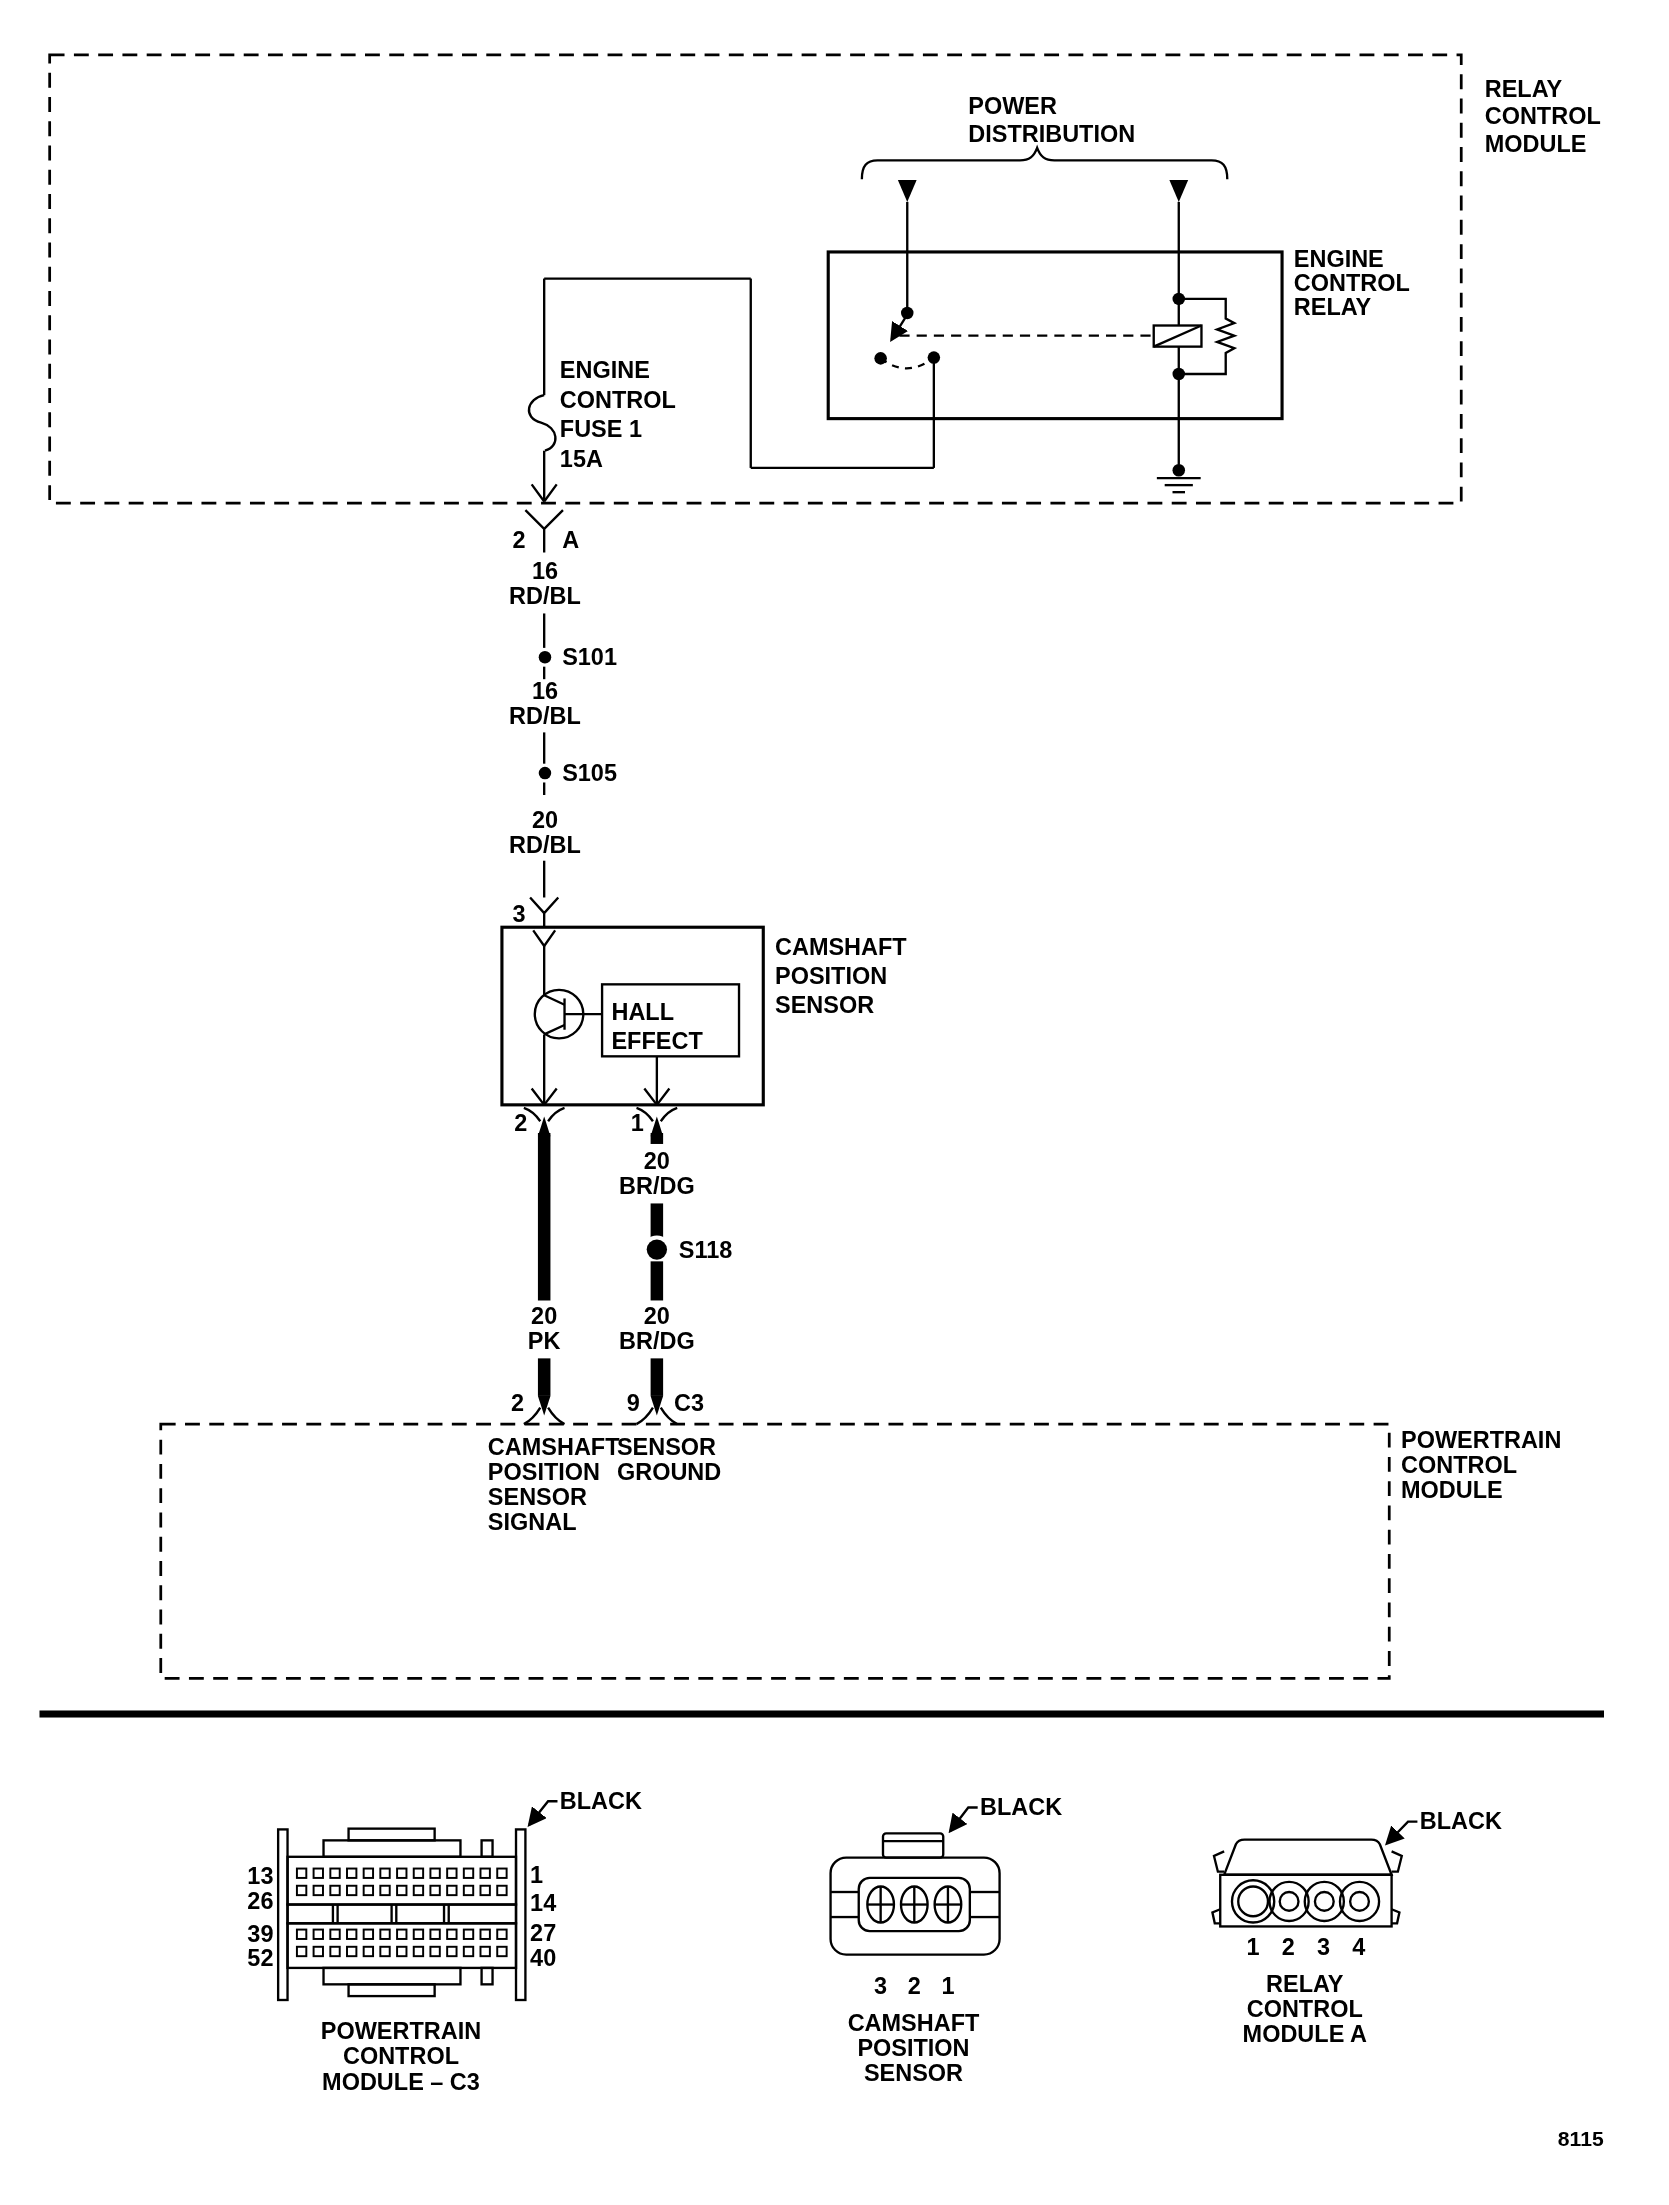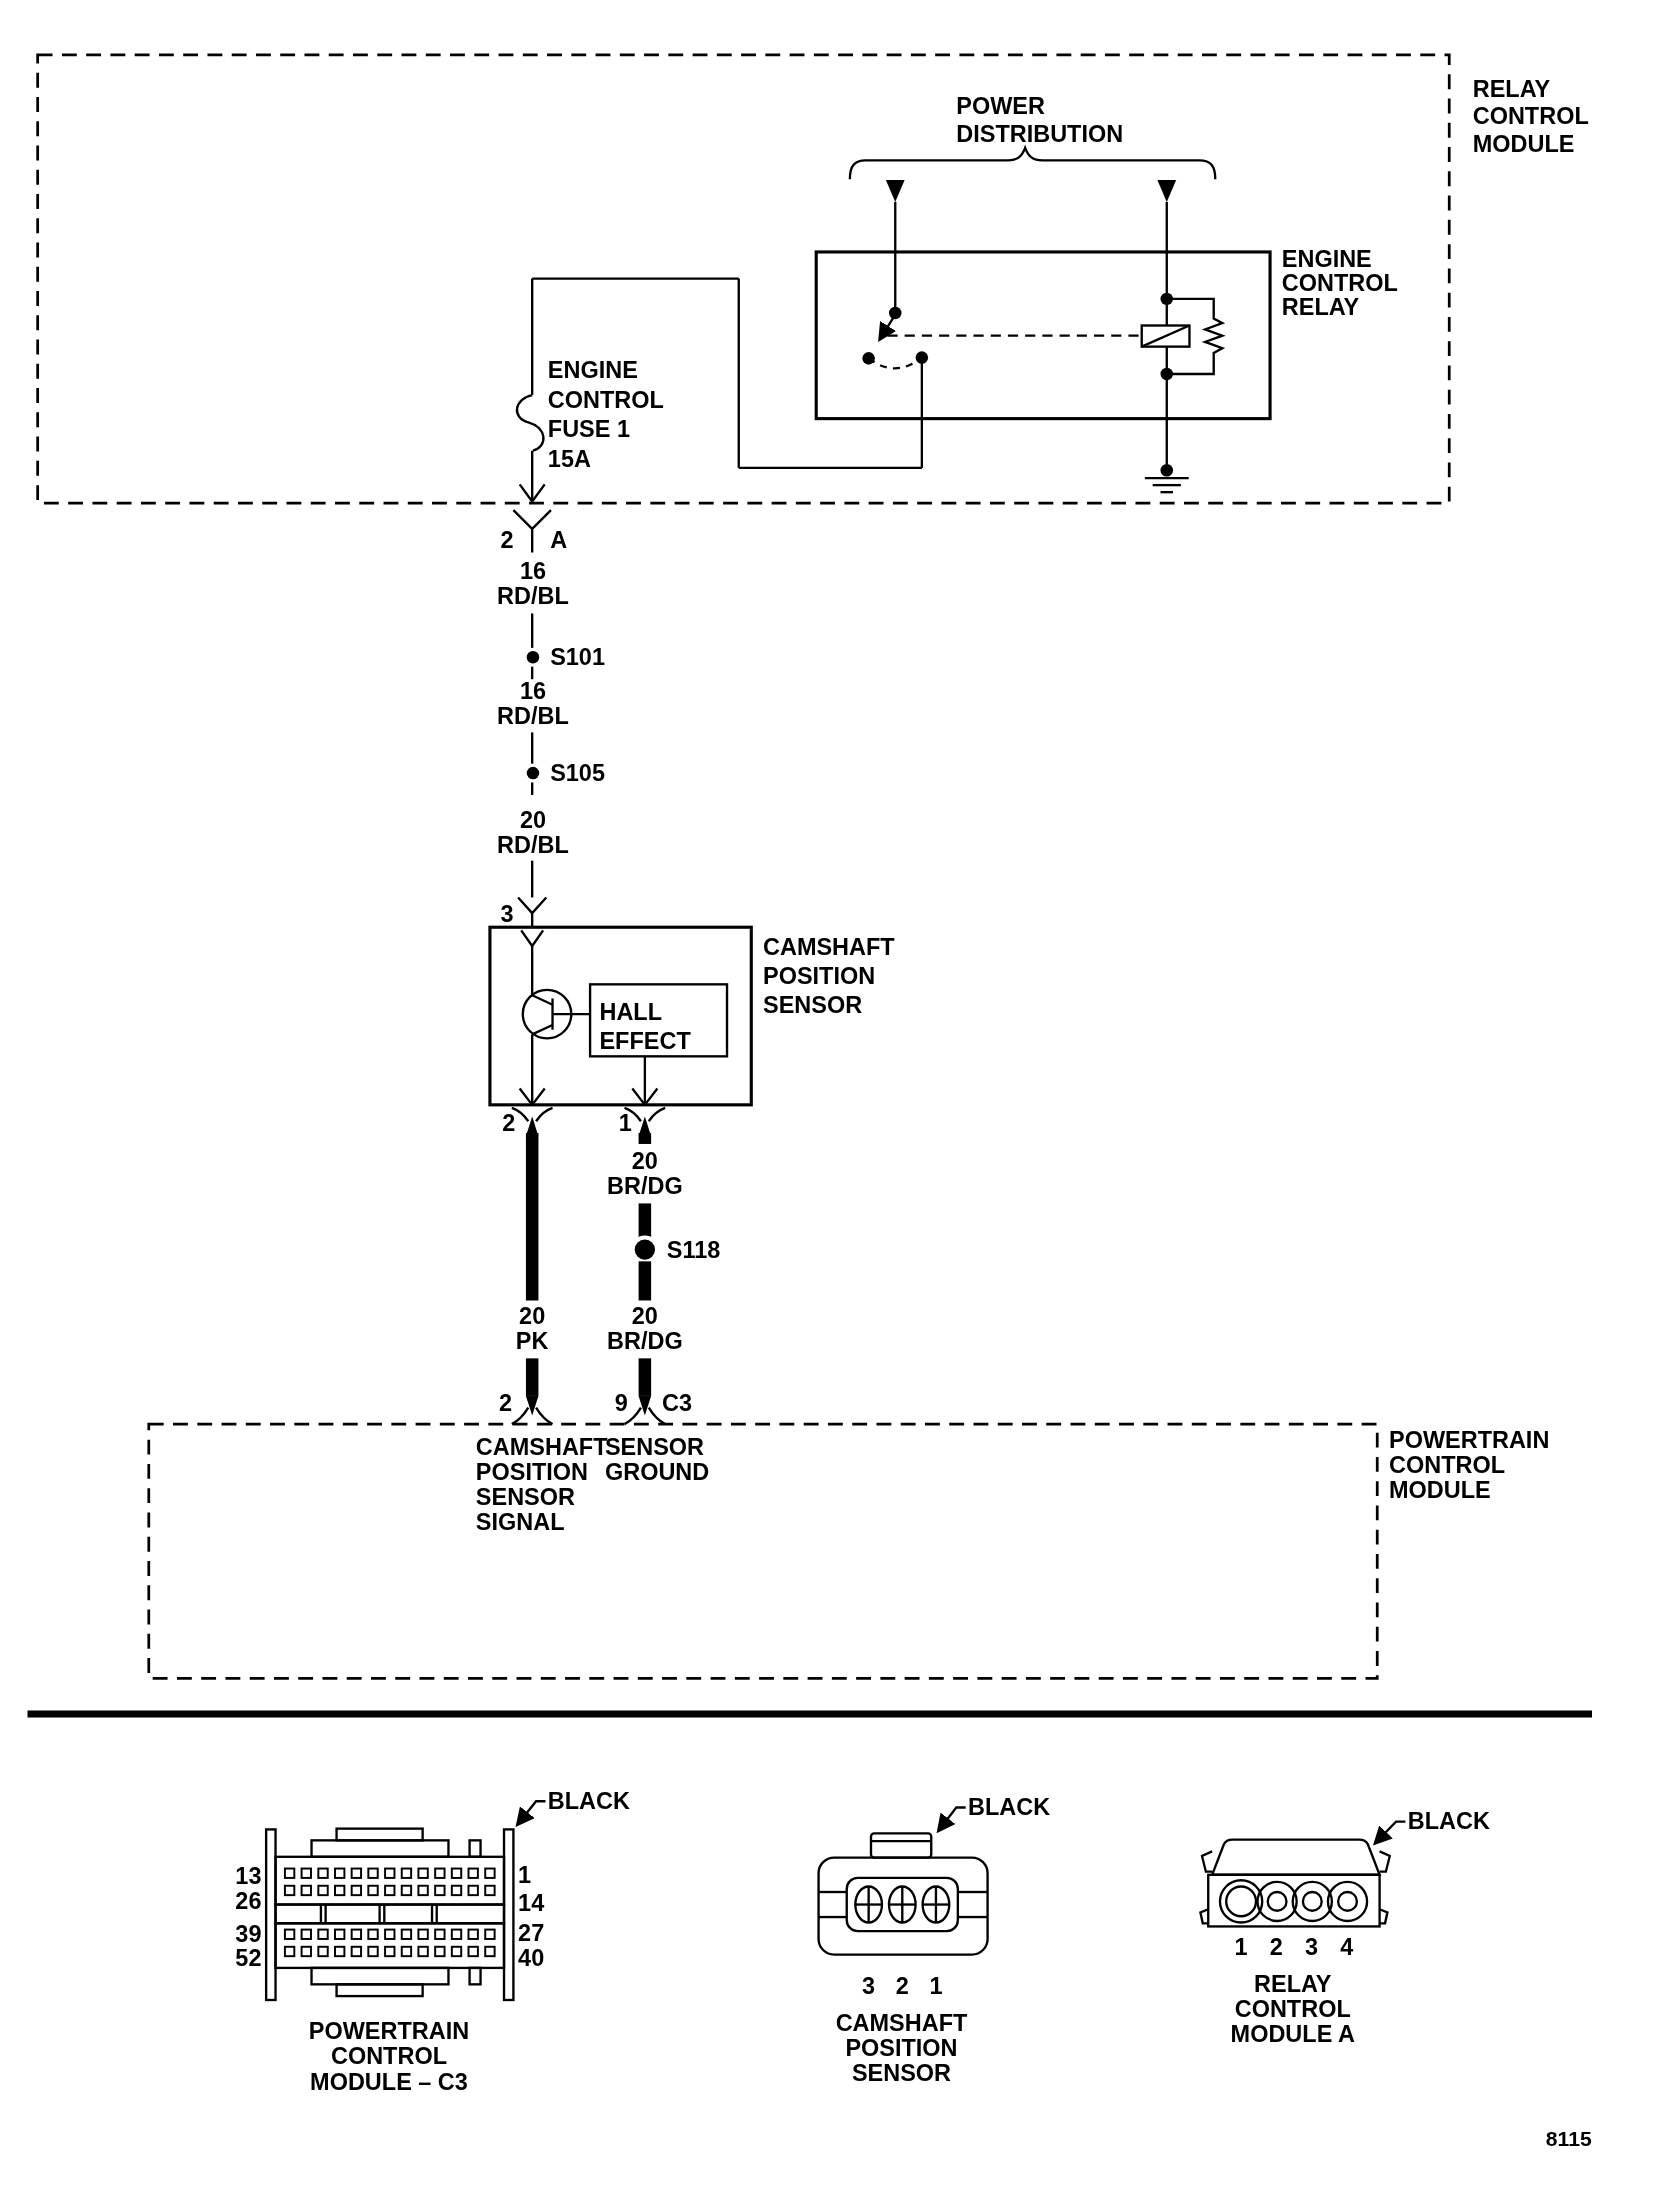--- a/index.html
+++ b/index.html
@@ -1,16 +1,16 @@
 <!DOCTYPE html>
 <html style="font-size:12.5px"><head>
 <meta charset="utf-8">
 <style>
   html,body{margin:0;padding:0;background:#ffffff;}
-  .page{position:relative;width:1592px;height:2205px;background:#ffffff;overflow:hidden;}
+  .page{position:relative;width:1592px;height:2205px;background:#ffffff;overflow:hidden;margin-left:12px;}
   svg{position:absolute;left:0;top:0;}
   text{font-family:"Liberation Sans",sans-serif;font-weight:bold;font-size:30px;fill:#000000;}
   .figid{font-size:27px;}
   .ln{stroke:#000000;stroke-width:3;fill:none;}
   .ln4{stroke:#000000;stroke-width:4;fill:none;}
   .thick{stroke:#000000;stroke-width:16;fill:none;}
   .dashbox{stroke:#000000;stroke-width:3.5;fill:none;stroke-dasharray:19 12;}
   .dash{stroke:#000000;stroke-width:3;fill:none;stroke-dasharray:13 9;}
   .dasharc{stroke:#000000;stroke-width:3;fill:none;stroke-dasharray:9 8;}
   .dot{fill:#000000;stroke:none;}

